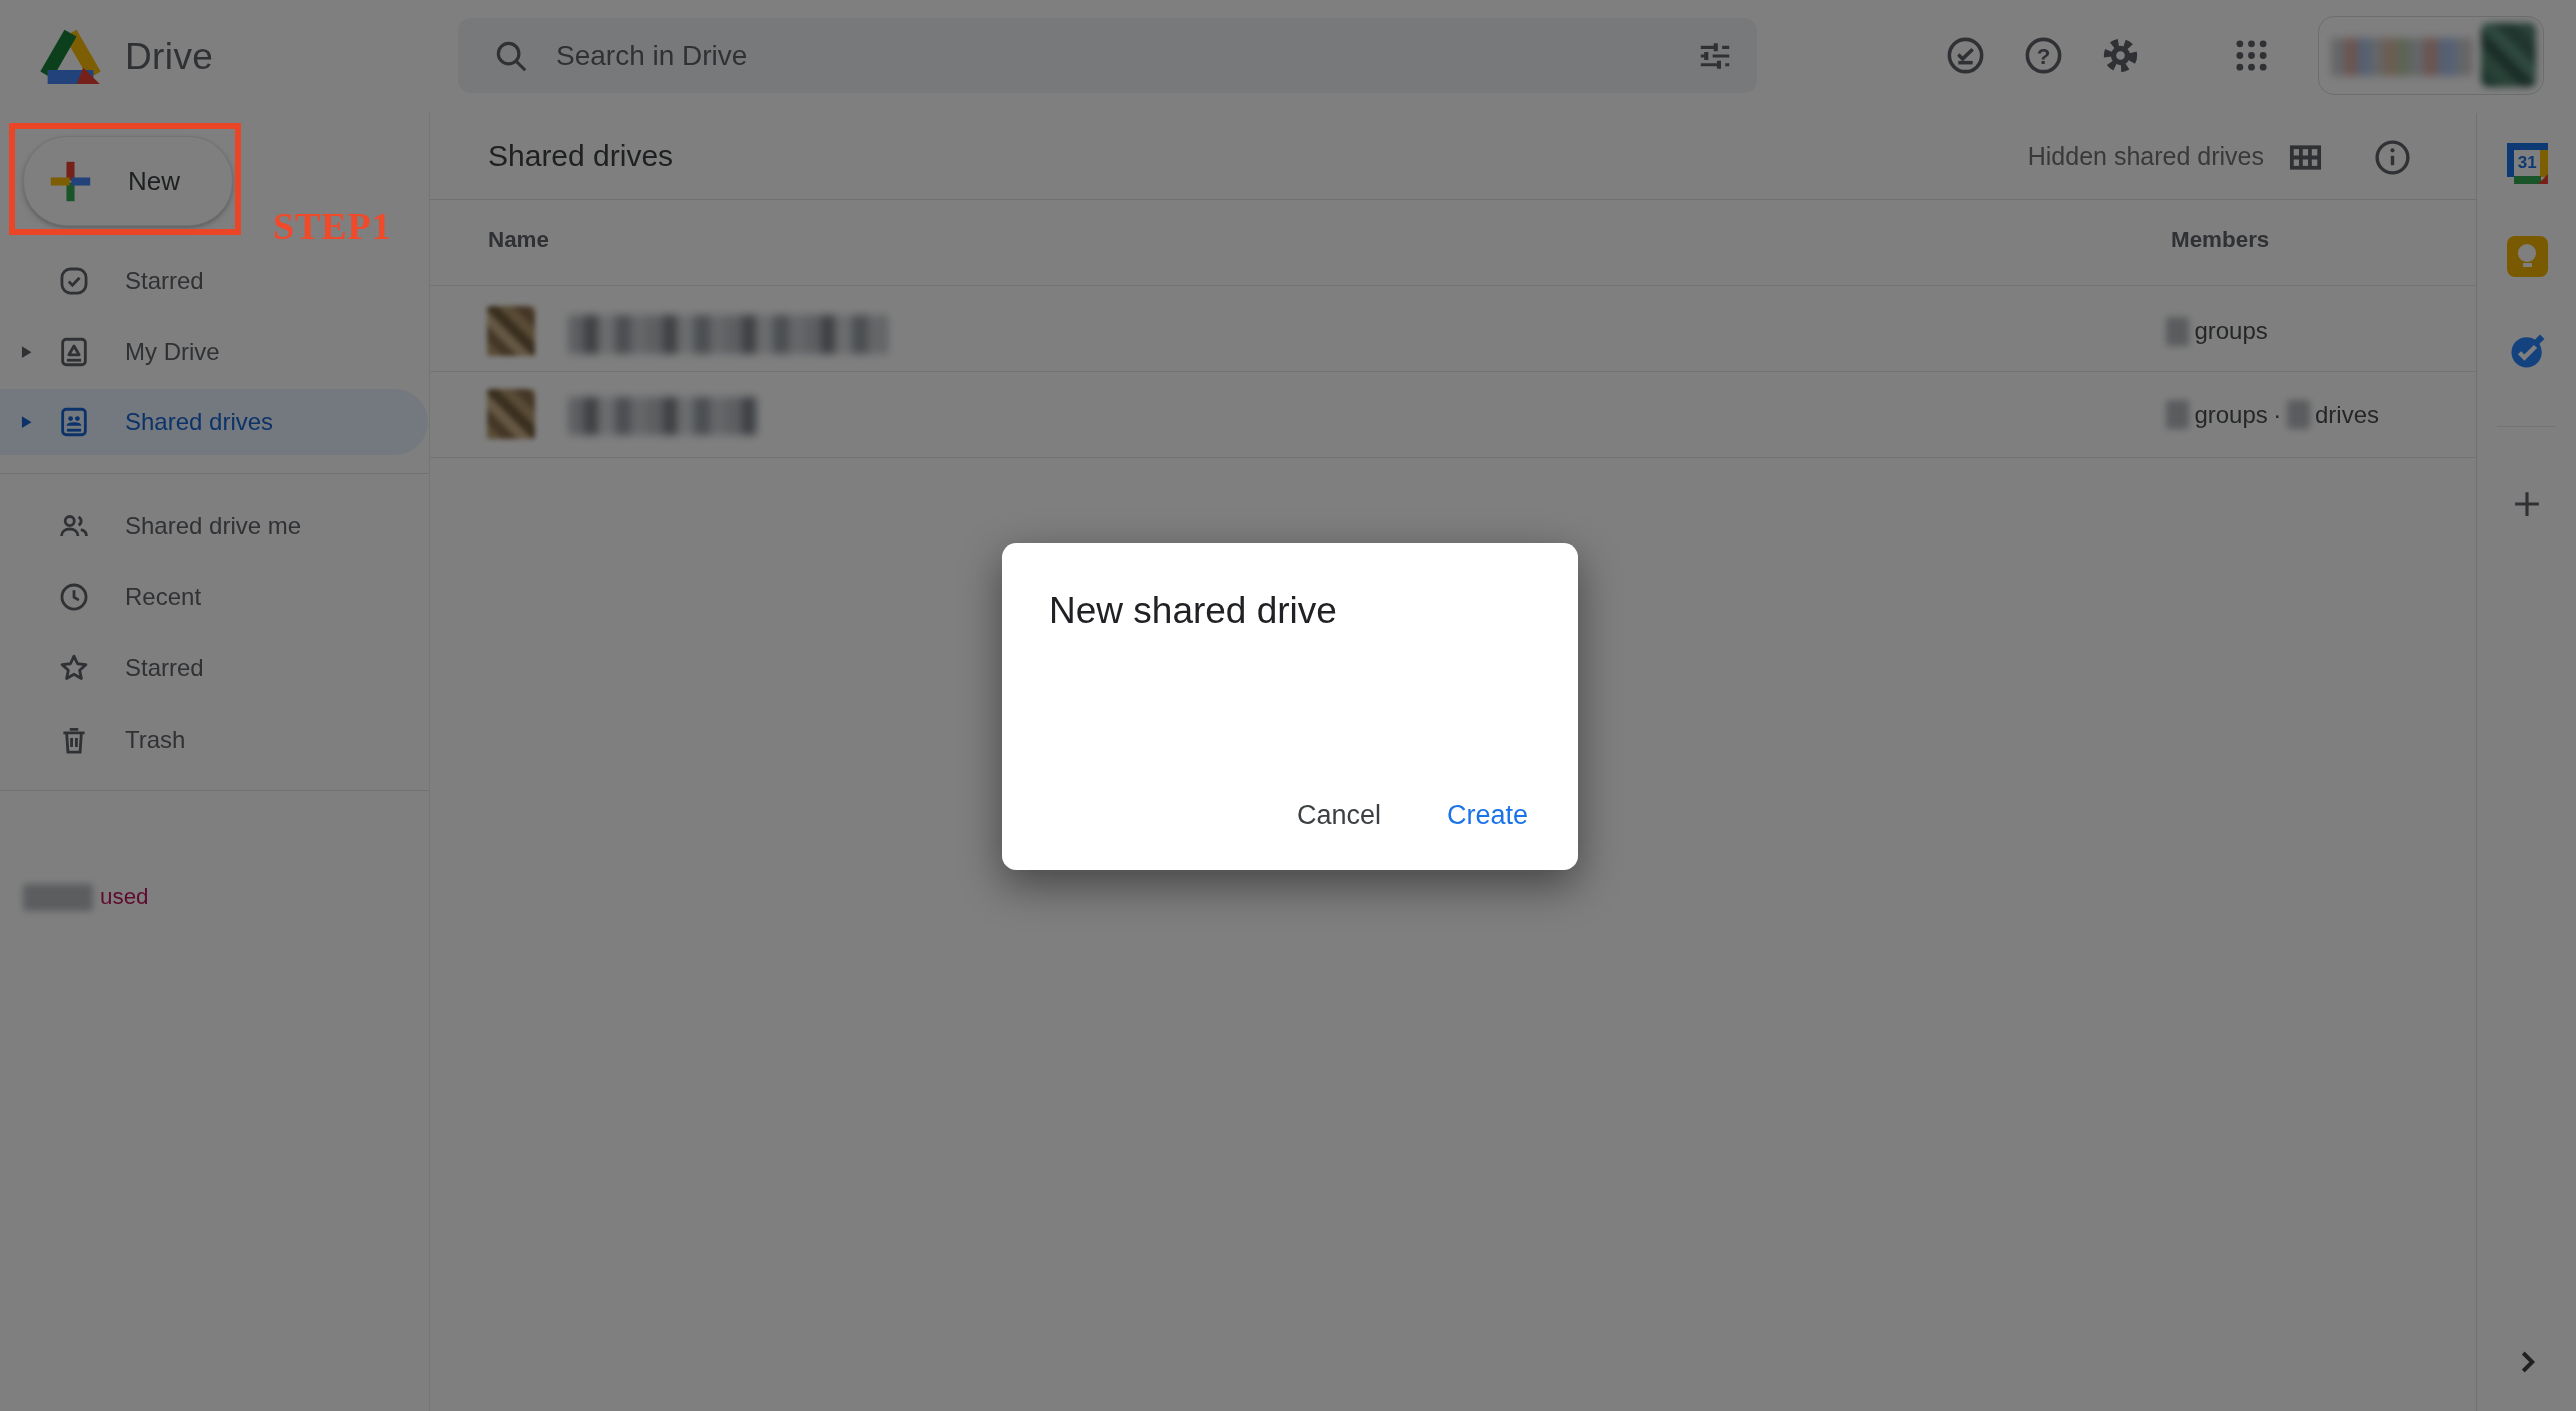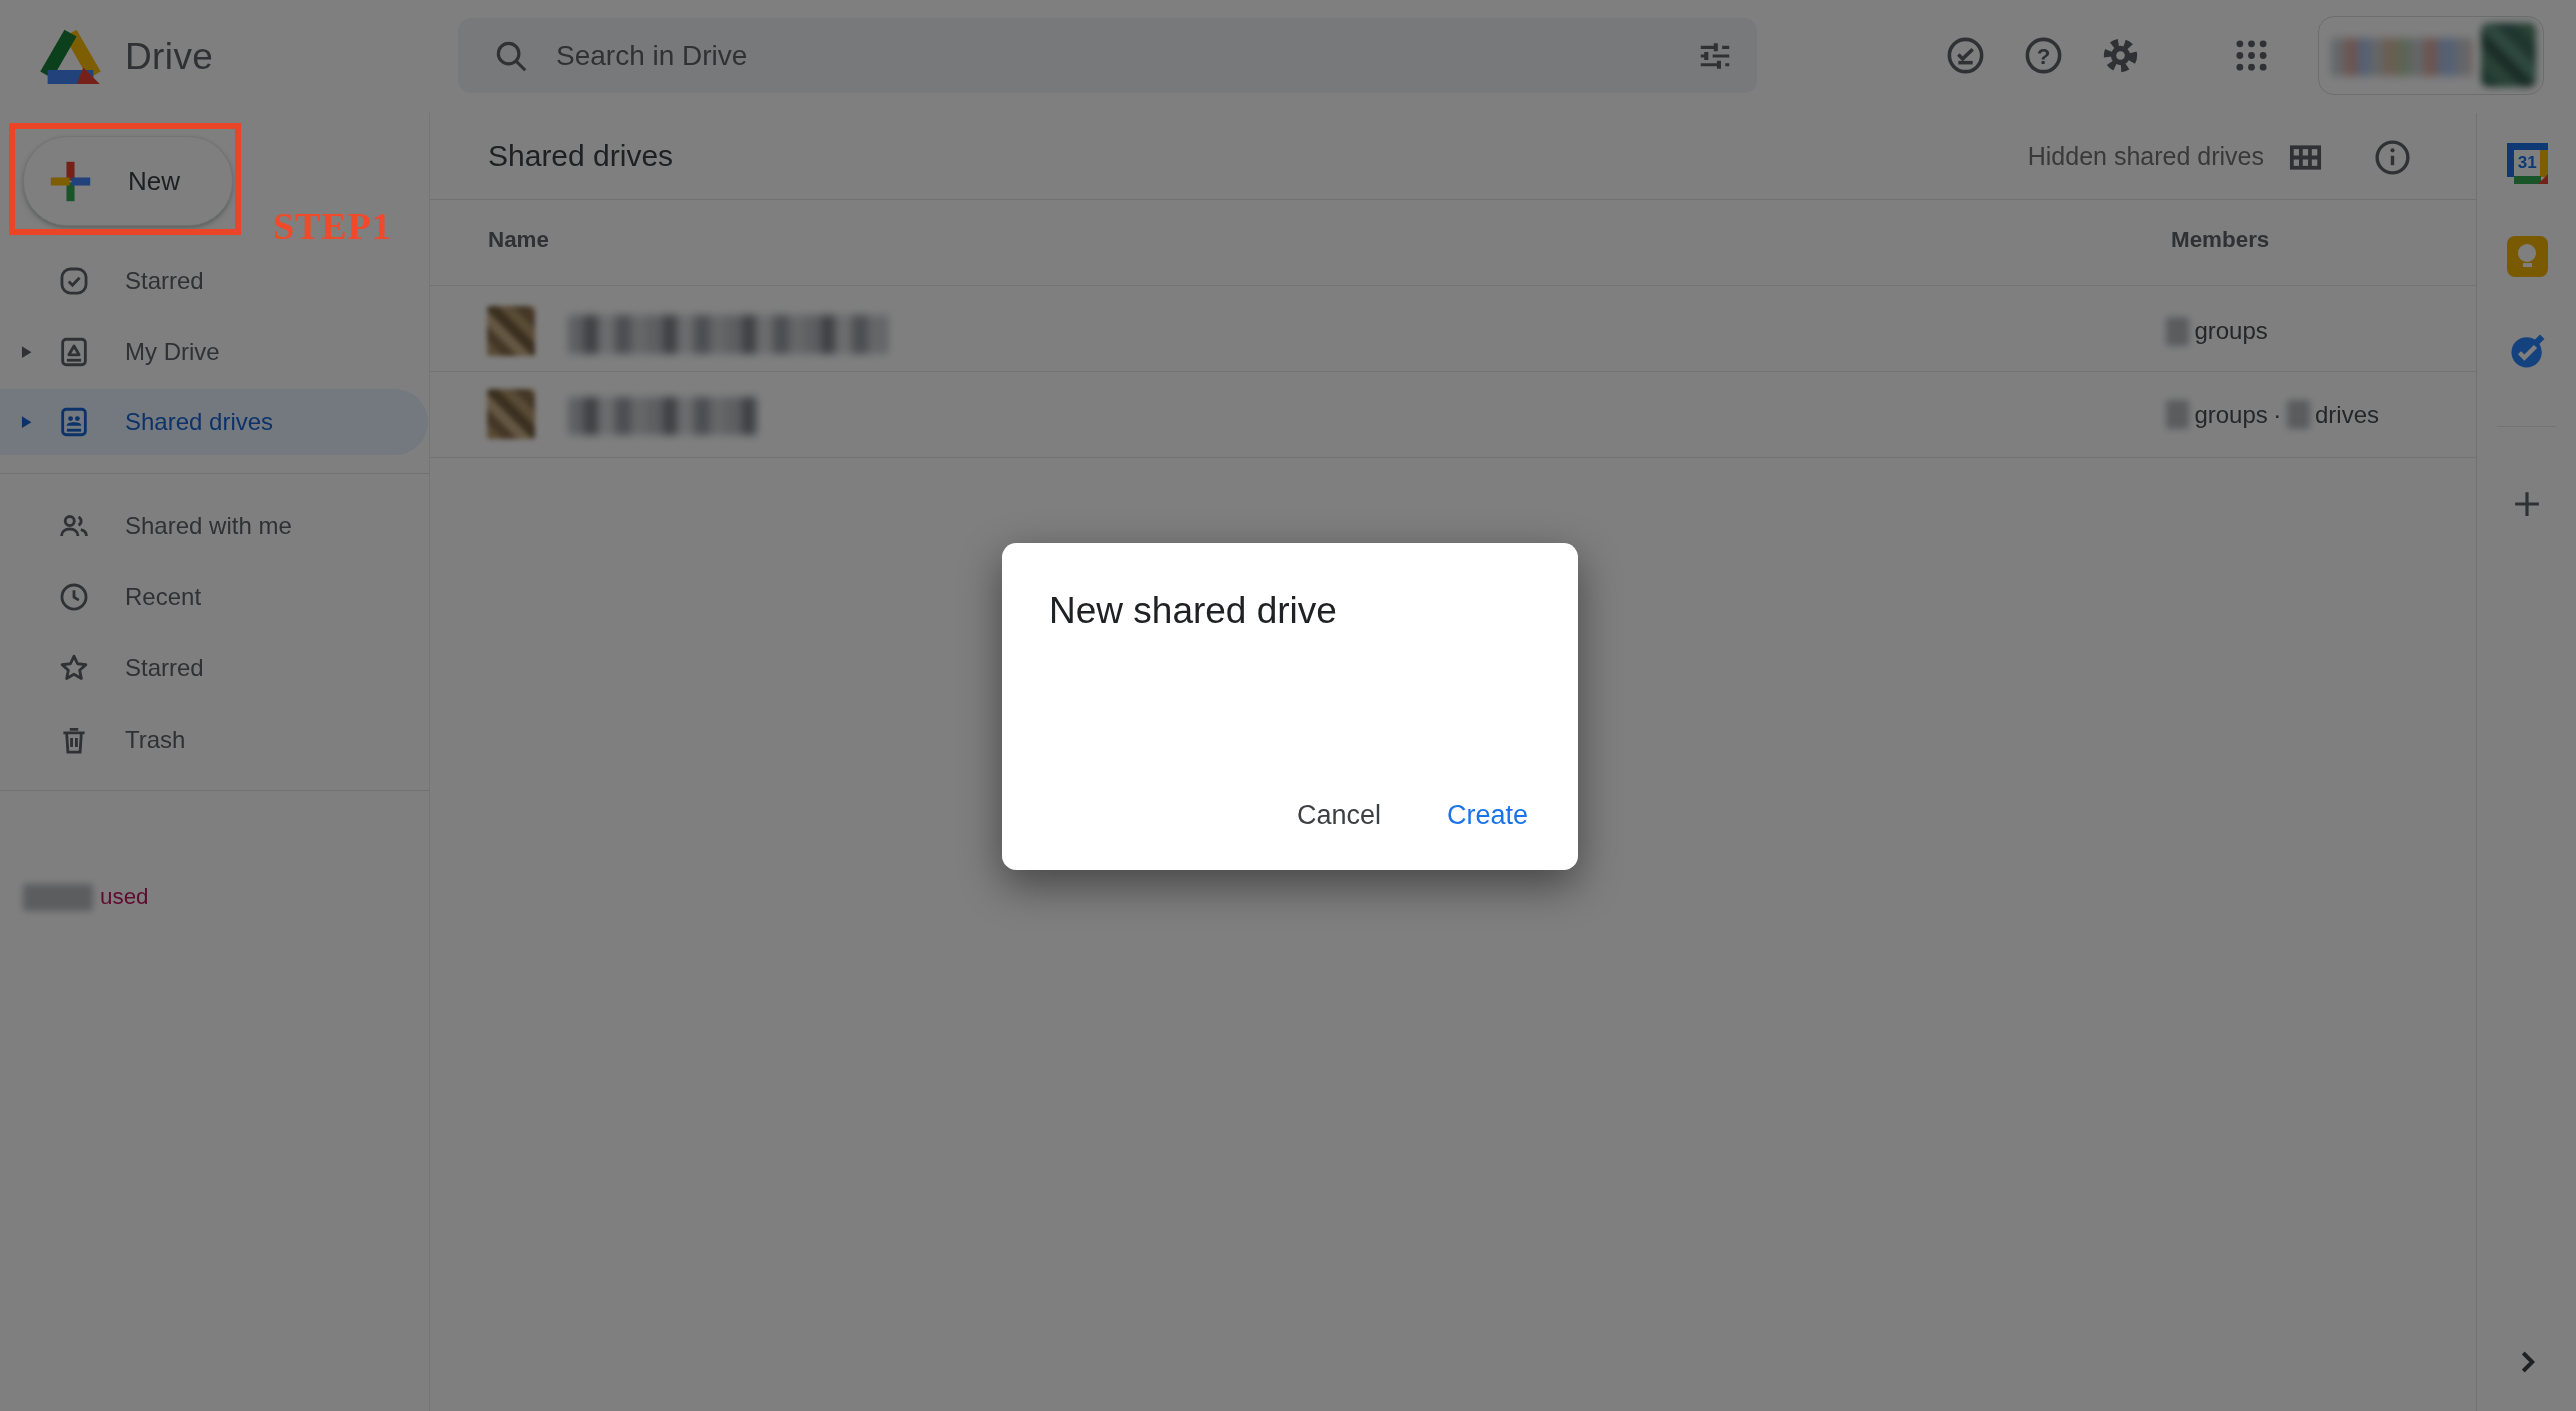--- a/index.html
+++ b/index.html
@@ -221,21 +221,21 @@
   <div class="abs sb-div" style="top:360px"></div>
 
   <div class="abs navitem" style="top:380px">
     <span class="nico">
       <svg width="34" height="34" viewBox="0 0 24 24" stroke="#5f6368" fill="none" stroke-width="2">
         <circle cx="9" cy="8.5" r="3.2"></circle>
           <path d="M3.2 19c0-3.1 2.6-4.9 5.8-4.9s5.8 1.8 5.8 4.9"></path>
         <path d="M15.2 5.6a3.2 3.2 0 010 5.8M16.8 14.5c2.4.6 4 2.1 4 4.5"></path>
       </svg>
       </span>
-    <span class="nlbl">Shared with me</span>
+    <span class="nlbl">Shared drive me</span>
   </div>
 
   <div class="abs navitem" style="top:451px">
     <span class="nico">
       <svg width="34" height="34" viewBox="0 0 24 24" stroke="#5f6368" fill="none" stroke-width="2">
         <circle cx="12" cy="12" r="8.5"></circle>
           <path d="M12 7.2v5l3.4 2"></path>
       </svg>
       </span>
     <span class="nlbl">Recent</span>

